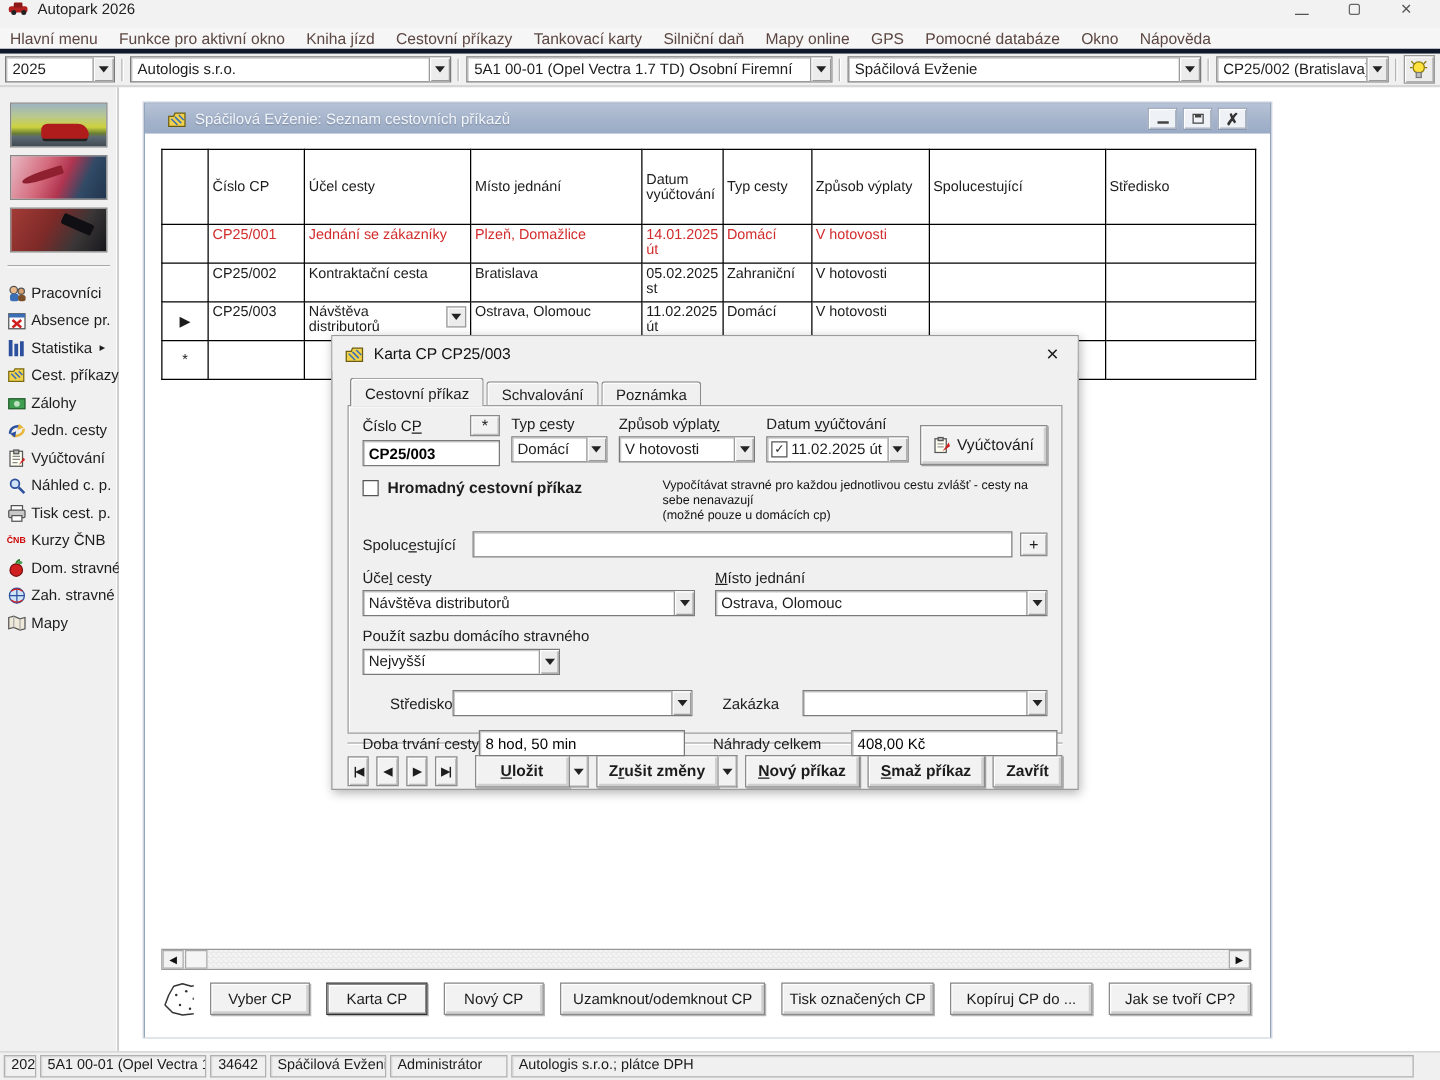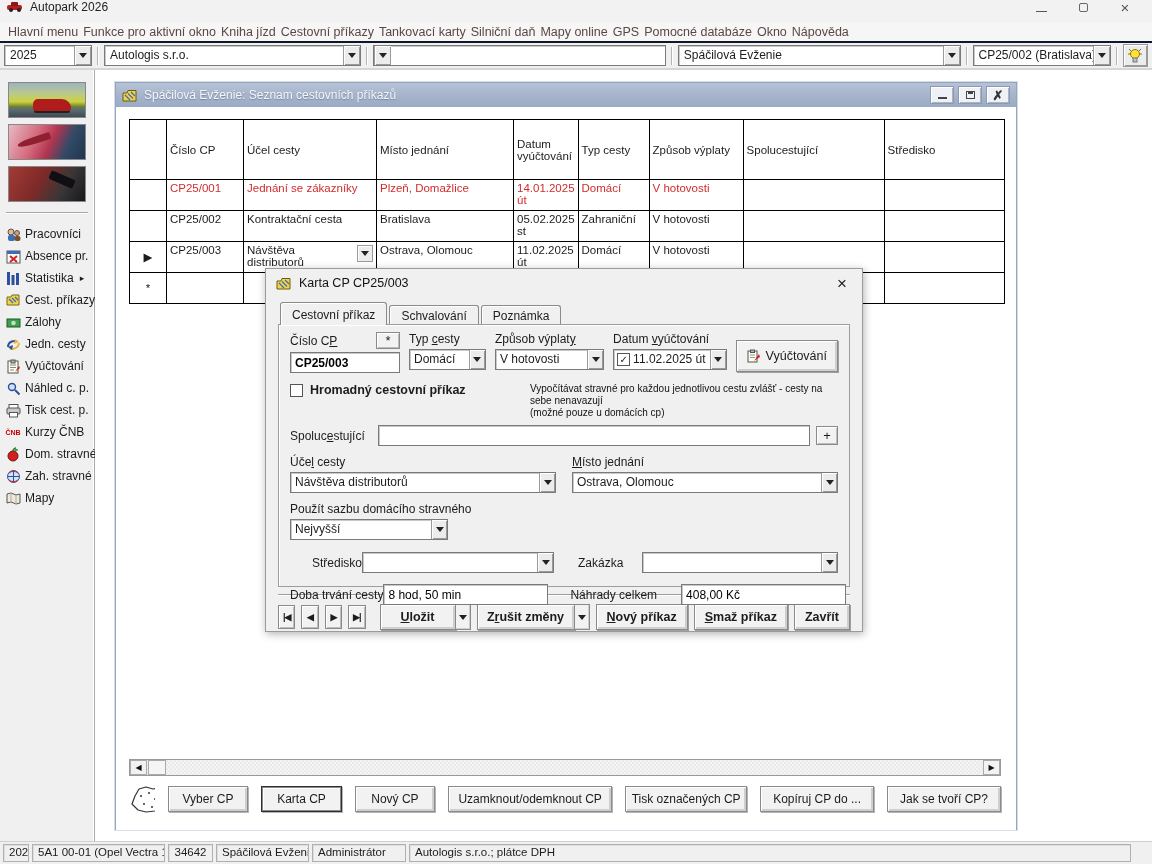--- a/index.html
+++ b/index.html
@@ -11,21 +11,21 @@
   }
   
   .titlebar { height:22px; display:flex; padding:0 6px; background:#f2f2f2; }
   .titlebar .app-title { margin-left:6px; color:#222; font-size:12px; }
   .win-controls { margin-left:auto; display:flex; gap:28px; padding-right:14px; color:#555; }
   .wc { width:14px; height:14px; display:flex; align-items:center; justify-content:center; cursor:default; }
   .glyph-min { width:11px; border-bottom:1px solid #555; height:0; margin-top:8px; }
   .glyph-restore { width:9px; height:9px; border:1px solid #666; border-radius:2px; position:relative; }
   .glyph-close { font-size:15px; color:#555; line-height:1; }
   
-  .menubar { height:21px; display:flex; align-items:center; gap:5px; padding:0 8px; background:#f6f6f6; border-bottom:2px solid #0f172a; color:#5c4742; font-size:12.5px; }
+  .menubar { height:21px; display:flex; align-items:center; gap:17px; padding:0 8px; background:#f6f6f6; border-bottom:4px solid #0f172a; color:#5c4742; font-size:12.5px; }
   .menu-item { white-space:nowrap; cursor:default; }
   
   .toolbar { height:27px; display:flex; align-items:center; padding:0 4px; gap:5px; background:#f0f0f0; border-bottom:2px solid #d6d6d6; }
   .tsep { width:2px; height:18px; border-left:1px solid #b5b5b5; border-right:1px solid #fff; }
   .combo { display:flex; align-items:stretch; height:21px; background:#fff; border:1px solid #7a7a7a; box-shadow:inset 1px 1px 0 #c9c9c9; }
   .combo .ctext { flex:1; padding:2px 5px 0 5px; font-size:12px; white-space:nowrap; overflow:hidden; }
   .combo .cbtn { width:17px; background:#ececec; border-left:1px solid #9a9a9a; box-shadow:inset 1px 1px 0 #fff, inset -1px -1px 0 #9a9a9a; display:flex; align-items:center; justify-content:center; }
   .arrow-down { width:0; height:0; border-left:4px solid transparent; border-right:4px solid transparent; border-top:5px solid #222; }
   .tool-btn { width:26px; height:23px; background:#ececec; border:1px solid #9a9a9a; box-shadow:inset 1px 1px 0 #fff, inset -1px -1px 0 #9a9a9a; display:flex; align-items:center; justify-content:center; }
   
@@ -40,21 +40,21 @@
   .thumb3::after { content:""; position:absolute; right:10px; top:8px; width:26px; height:9px; background:#101014; transform:rotate(24deg); border-radius:2px; }
   .side-divider { height:2px; margin:10px 6px 9px 6px; border-top:1px solid #a9a9a9; border-bottom:1px solid #fff; }
   .side-item { height:22px; display:flex; align-items:center; gap:4px; padding-left:5px; cursor:default; }
   .side-item .lbl { font-size:12px; white-space:nowrap; }
   .icon15 { width:16px; height:15px; flex:0 0 16px; display:flex; align-items:center; justify-content:center; }
   .cnb-txt { color:#c00; font-weight:bold; font-size:7px; letter-spacing:0; }
   .sub-arrow { font-size:9px; margin-left:2px; }
   .mdi { flex:1; position:relative; background:#fff; }
   
   .child { position:absolute; left:20px; top:12px; width:902px; height:748px; background:#fff; border:1px solid #93a5bd; box-shadow:0 0 0 1px #d8dee8; }
-  .child-titlebar { height:24px; background:linear-gradient(180deg,#b6c2d6 0%,#a3b2ca 60%,#9aabc5 100%); display:flex; align-items:center; padding:0 6px; gap:6px; }
+  .child-titlebar { height:24px; background:linear-gradient(180deg,#b6c2d6 0%,#a3b2ca 60%,#9aabc5 100%); display:flex; align-items:center; padding:0 18px; gap:6px; }
   .child-title { color:#f3f6fb; font-size:12px; text-shadow:0 1px 1px rgba(60,70,90,.4); flex:1; white-space:nowrap; overflow:hidden; }
   .cbtns { display:flex; gap:4px; }
   .cbtn3d { width:24px; height:18px; background:#eef1f5; border:1px solid #8c9ab0; box-shadow:inset 1px 1px 0 #fff, inset -1px -1px 0 #aab4c4; display:flex; align-items:center; justify-content:center; font-size:11px; color:#333; }
   .g-min { width:9px; height:0; border-bottom:2px solid #444; margin-top:6px; }
   .g-rest { width:9px; height:8px; border:1px solid #444; position:relative; }
   .g-rest::before { content:""; position:absolute; left:1px; right:1px; top:0; height:2px; background:#444; }
   .g-close { font-size:13px; font-weight:bold; color:#333; line-height:1; }
   .child-client { position:relative; height:723px; background:#fff; }
   
   table.grid { border-collapse:collapse; position:absolute; left:13px; top:12px; table-layout:fixed; }
@@ -153,20 +153,21 @@
   </div>
   <div class="tsep"></div>
   <div class="combo" style="width:263px">
     <span class="ctext">Autologis s.r.o.</span>
     <span class="cbtn">
         <span class="arrow-down"></span>
       </span>
   </div>
   <div class="tsep"></div>
   <div class="combo" style="width:299px">
+    <span class="ctext">5A1 00-01 (Opel Vectra 1.7 TD) Osobní Firemní</span>
     <span class="cbtn">
         <span class="arrow-down"></span>
       </span>
   </div>
   <div class="tsep"></div>
   <div class="combo" style="width:289px">
     <span class="ctext">Spáčilová Evženie</span>
     <span class="cbtn">
         <span class="arrow-down"></span>
       </span>

